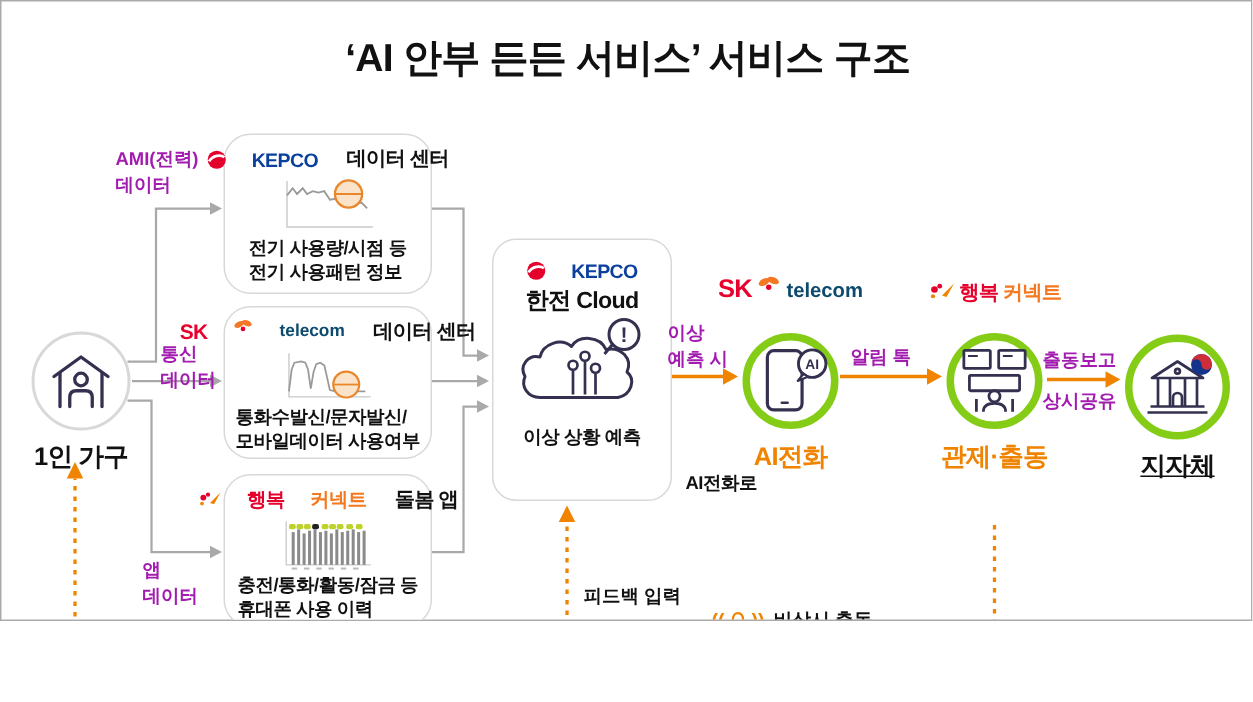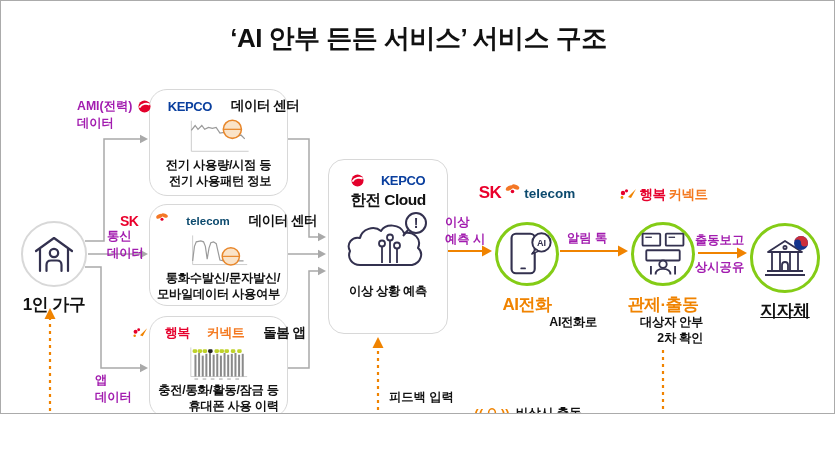--- a/index.html
+++ b/index.html
@@ -11,24 +11,24 @@
   .abs{position:absolute;box-sizing:border-box;}
   .overlay{position:absolute;left:0;top:0;pointer-events:none;}
   .title{
     left:0;top:20px;width:835px;text-align:center;
     font-size:26px;font-weight:800;letter-spacing:-0.5px;color:#111;
   }
   .edge-label{font-size:12.3px;font-weight:700;line-height:1.35;color:#a21caf;}
   .edge-label span{display:block;}
   .circle{border-radius:50%;background:#fff;display:flex;align-items:center;justify-content:center;}
   .household-circle{border:2px solid #d8d8d8;}
-  .stage-circle{border:3px solid #84cc16;}
+  .stage-circle{border:5px solid #84cc16;}
   .big-label{font-size:17px;font-weight:800;text-align:center;letter-spacing:-0.5px;}
   .stage-title{color:#F08300;}
-  .desc{font-size:12.3px;font-weight:700;line-height:1.33;text-align:right;color:#111;letter-spacing:-0.3px;}
+  .desc{font-size:12.3px;font-weight:700;line-height:1.33;text-align:left;color:#111;letter-spacing:-0.3px;}
   .desc span{display:block;}
   .databox{
     left:148px;width:139px;border:1.5px solid #d8d8d8;border-radius:18px;background:#fff;
     display:flex;flex-direction:column;align-items:center;padding-top:7px;
   }
   .boxhead{display:flex;align-items:center;justify-content:center;gap:17px;white-space:nowrap;}
   .boxhead .suffix{font-size:13.5px;font-weight:800;letter-spacing:-0.5px;color:#111;margin-left:2px;}
   .kepco-word{color:#0A3F9E;font-weight:800;font-size:13px;letter-spacing:-0.4px;}
   .sk-word{color:#EA002C;font-weight:800;font-size:14px;letter-spacing:-0.5px;}
   .telecom-word{color:#0c4a6e;font-weight:700;font-size:11.5px;}
@@ -302,24 +302,20 @@
       <g stroke="#33314F" stroke-width="1.4" fill="none">
         <path d="M9,7 H16"></path>
           <path d="M34,7 H41"></path>
       </g>
       <circle cx="28" cy="36" r="4" stroke="#33314F" stroke-width="2" fill="#fff"></circle>
       <path d="M20,47 Q20,41 28,41 Q36,41 36,47" stroke="#33314F" stroke-width="2" fill="#fff"></path>
       <path d="M15,38 V47 M41,38 V47" stroke="#33314F" stroke-width="2" fill="none"></path>
     </svg>
   </div>
   <div class="abs big-label stage-title" style="left:612px;top:292px;width:100px;">관제·출동</div>
-  <div class="abs desc" style="left:622px;top:313px;width:80px;">
-    <span>대상자 안부</span>
-    <span>2차 확인</span>
-  </div>
 
   <div class="abs edge-label" style="left:694px;top:231px;width:56px;">
     <span>출동보고</span>
   </div>
   <div class="abs edge-label" style="left:694px;top:258px;width:56px;">
     <span>상시공유</span>
   </div>
 
   <div class="abs circle stage-circle" style="left:749px;top:222px;width:70px;height:70px;">
     <svg width="50" height="46" viewBox="0 0 50 44">

